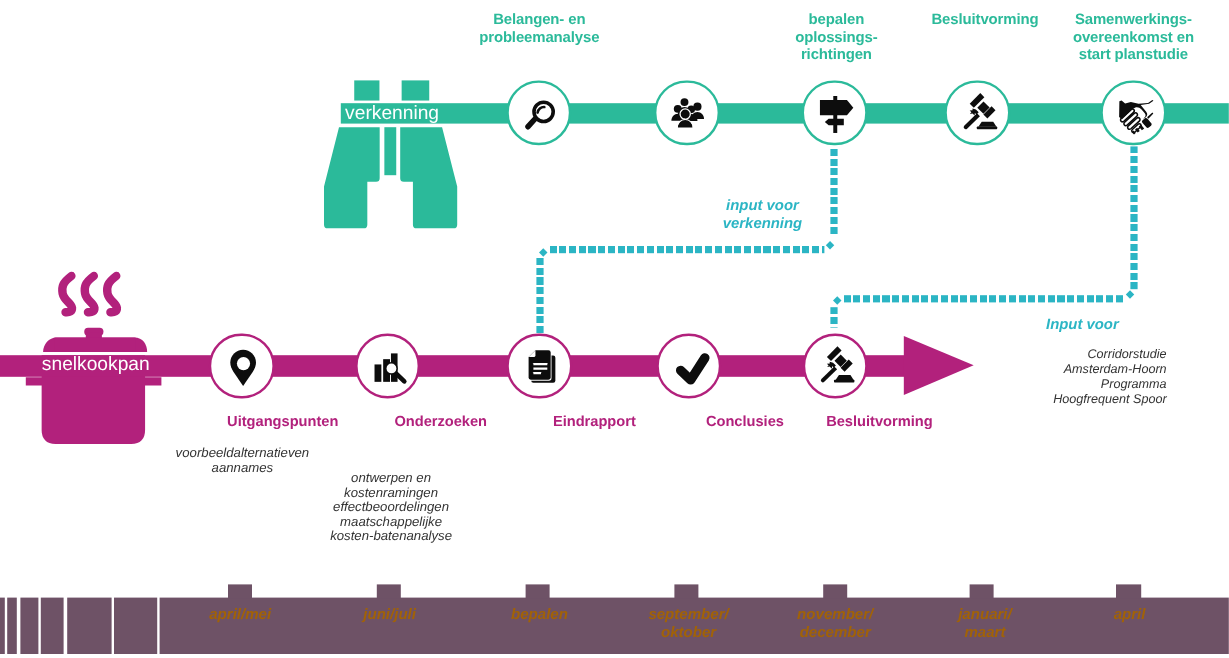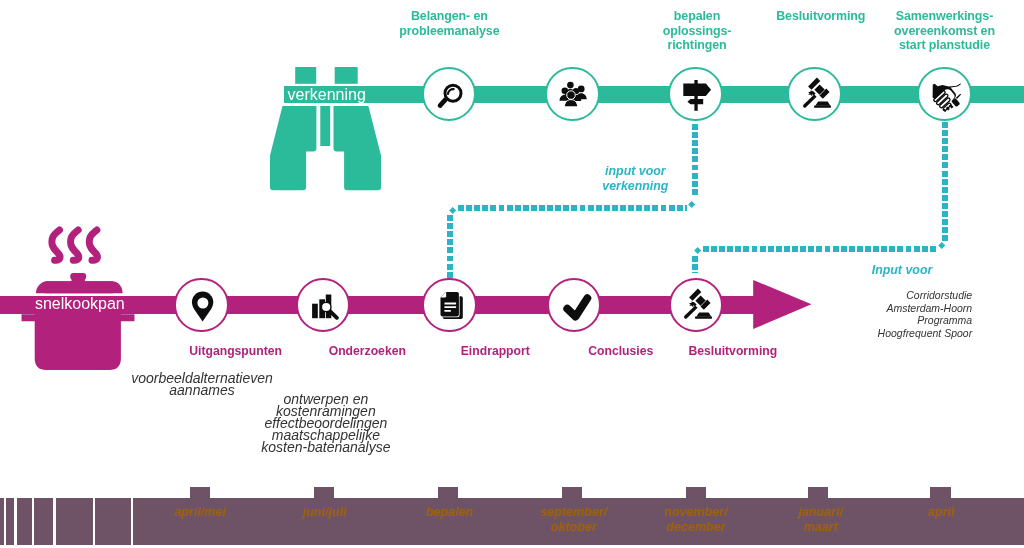--- a/index.html
+++ b/index.html
@@ -14,21 +14,21 @@
 
   
   .node{position:absolute;width:54.7px;height:54.7px;border-radius:50%;background:#fff;box-sizing:border-box;}
   .node.green{border:2.7px solid #2bba9a;}
   .node.mag{border:2.7px solid #b2217c;}
   .node svg{position:absolute;left:2.35px;top:2.35px;}
 
   
   .toplabel{position:absolute;color:#2bba9a;font-weight:bold;font-size:12.45px;line-height:14.5px;text-align:center;white-space:pre-line;letter-spacing:-0.1px;}
   .botlabel{position:absolute;color:#b2217c;font-weight:bold;font-size:12.2px;line-height:15.5px;text-align:right;white-space:pre-line;}
-  .botsub{position:absolute;color:#333333;font-size:14px;line-height:12.0px;text-align:center;font-style:italic;white-space:pre-line;}
+  .botsub{position:absolute;color:#333333;font-size:11px;line-height:12.0px;text-align:center;font-style:italic;white-space:pre-line;}
 
   .trackword{position:absolute;color:#fff;font-size:16px;line-height:16px;white-space:nowrap;}
 
   
   .dot-h,.dot-v{position:absolute;}
 
   
   .ann{position:absolute;color:#2bb5c4;font-style:italic;font-weight:bold;font-size:12.4px;line-height:15.3px;text-align:center;white-space:pre-line;}
   .ann-body{position:absolute;color:#333333;font-style:italic;font-size:10.5px;line-height:12.5px;text-align:right;white-space:pre-line;}
 

